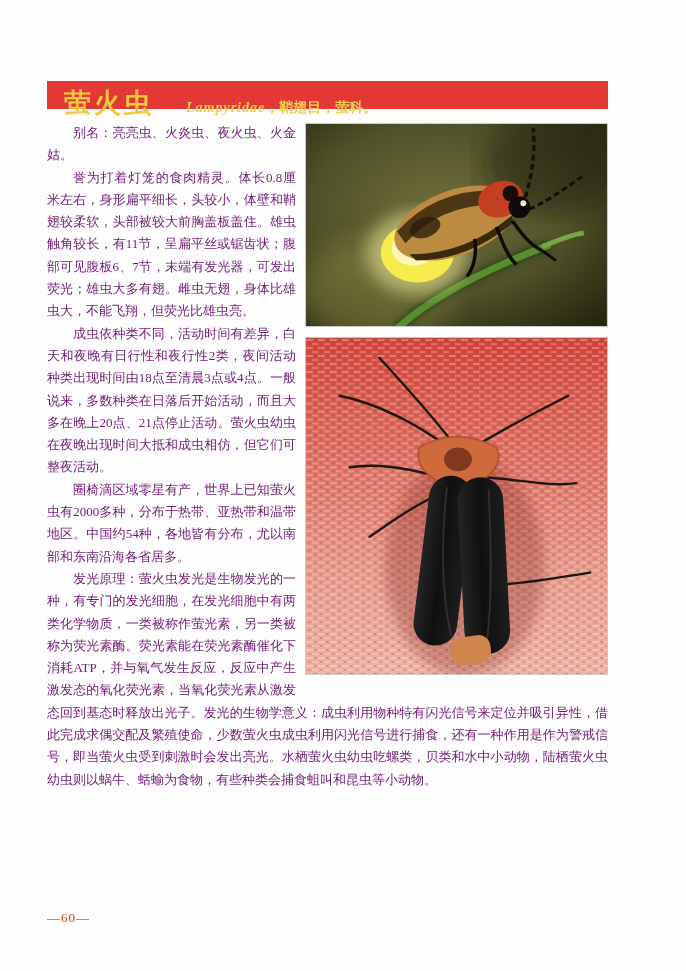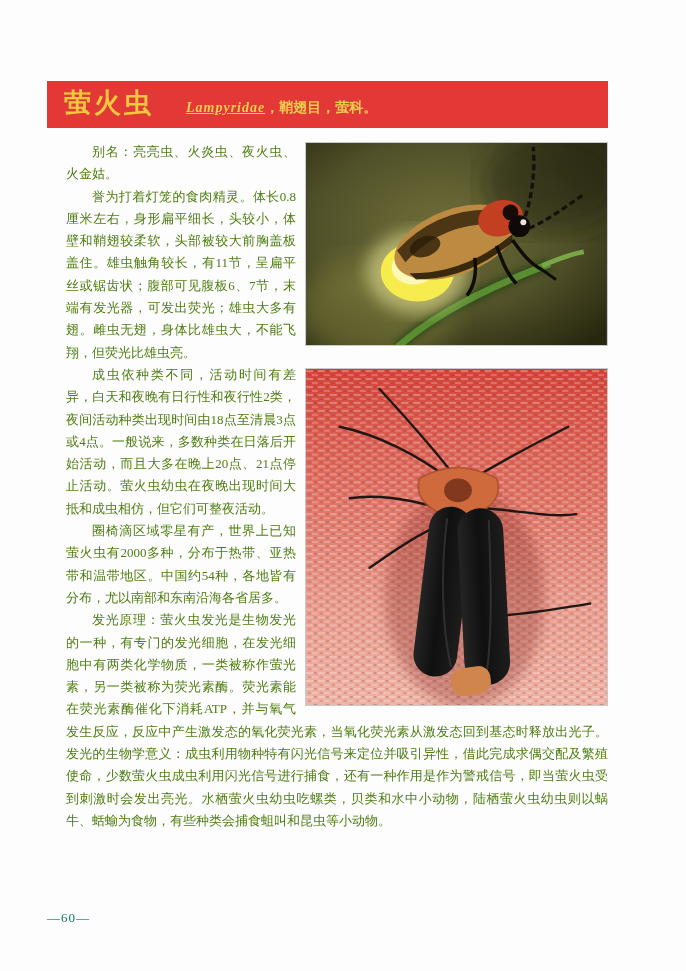--- a/index.html
+++ b/index.html
@@ -5,47 +5,46 @@
   html,body{margin:0;padding:0;}
   body{
     width:686px;height:971px;position:relative;overflow:hidden;
     background:#fdfdfd;
     font-family:"Liberation Serif","DejaVu Serif",serif;
   }
   .page{position:absolute;inset:0;background:#fdfdfd;}
   .content{position:absolute;left:47px;top:81px;width:561px;}
   
   .banner{
-    height:47px;background:#e23936;
+    height:28px;background:#e23936;
     display:flex;align-items:baseline;
     padding:0 0 0 17px;box-sizing:border-box;
     margin-bottom:13px;
   }
   .banner .title{
     color:#f2c83e;font-size:27px;font-weight:bold;
     letter-spacing:3px;line-height:44px;
   }
   .banner .subtitle{margin-left:32px;color:#f0cd4e;font-size:14px;font-weight:bold;}
-  .banner .subtitle .latin{font-style:italic;letter-spacing:1px;text-decoration:underline;}
+  .banner .subtitle .latin{font-style:italic;letter-spacing:1px;}
   
   .article{
-    font-size:13px;line-height:22.3px;color:#4d7c0f;
+    font-size:13px;line-height:22.3px;color:#701a75;
     text-align:justify;
-    margin-left:19px;
   }
   .article p{margin:0;text-indent:2em;}
   
   .fig{border:1px solid #c9c9c9;box-sizing:border-box;background:#444;}
   .fig svg{display:block;width:100%;height:100%;}
   .fig1{float:right;width:303px;height:204px;margin:1px 0 6px 9px;}
   .fig2{float:right;clear:right;width:303px;height:338px;margin:4px 0 9px 9px;}
   
   .pageno{
     position:absolute;left:47px;top:910px;
-    font-size:13px;color:#0f766e;letter-spacing:1px;
+    font-size:13px;color:#c2410c;letter-spacing:1px;
   }
 </style>
 </head>
 <body>
 
 <div class="page">
   <div class="content">
 
     <div class="banner">
       <span class="title">萤火虫</span>

